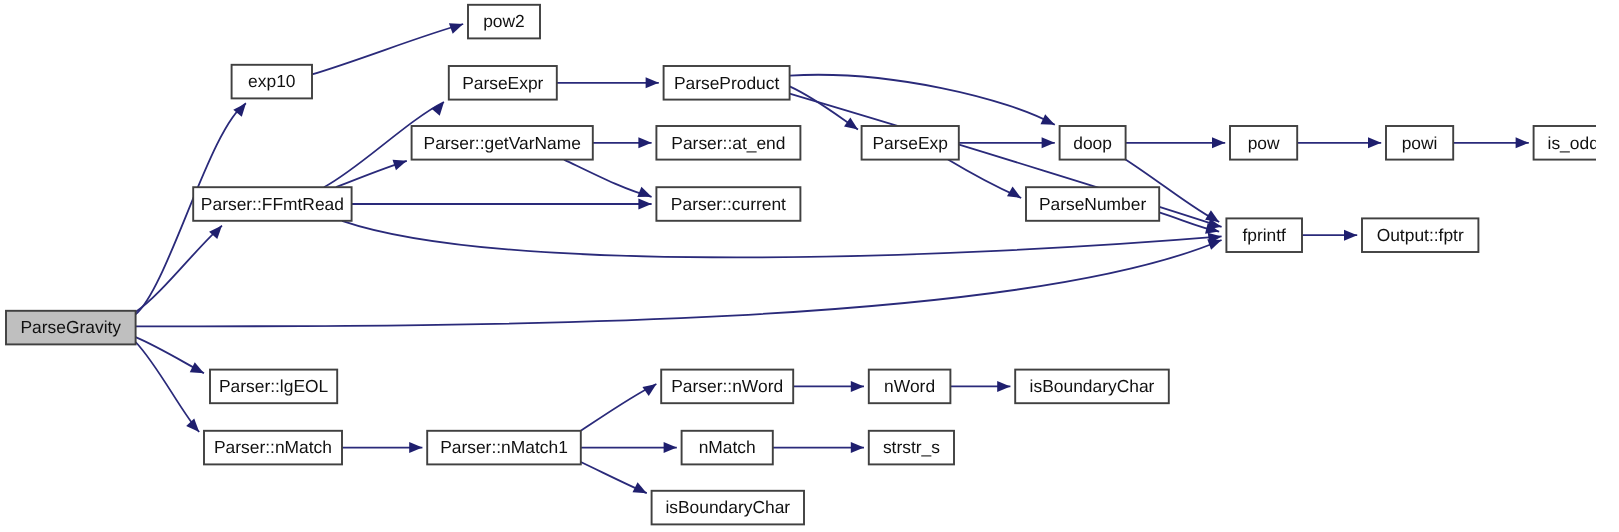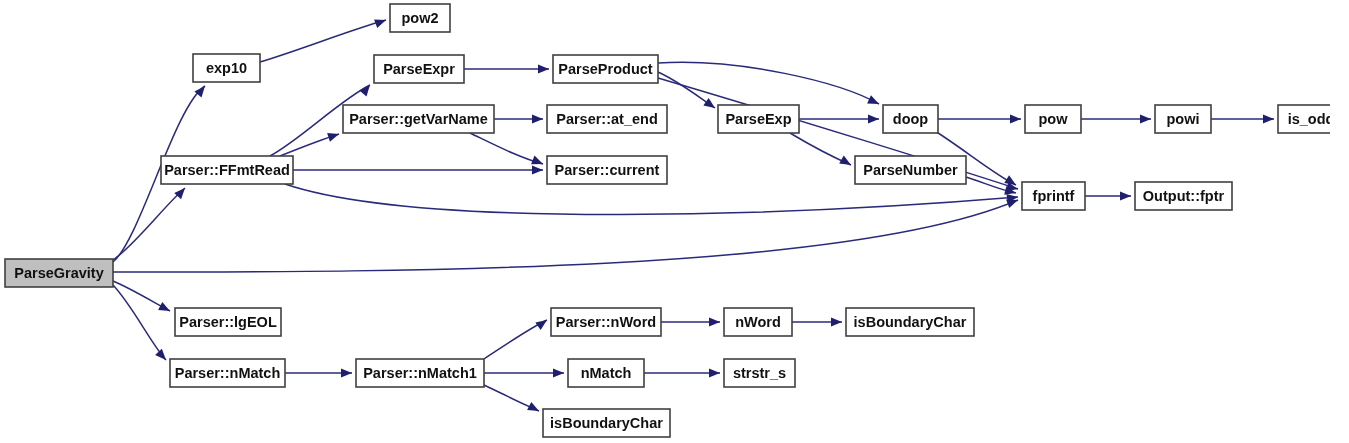--- a/index.html
+++ b/index.html
@@ -9,21 +9,20 @@
   }
   body {
     font-family: "Liberation Sans", sans-serif;
   }
   #graph-root {
     position: relative;
     width: 1330px;
     height: 443px;
     background: #ffffff;
     overflow: hidden;
-    font-weight: bold;
   }
   svg#callgraph {
     display: block;
     width: 1349px;
     height: 443px;
   }
   .node-box {
     fill: #ffffff;
     stroke: #404040;
     stroke-width: 1.6;

